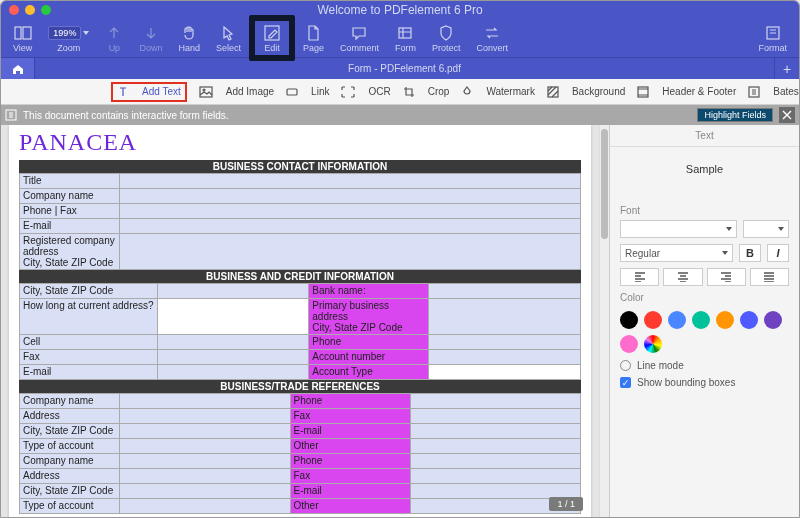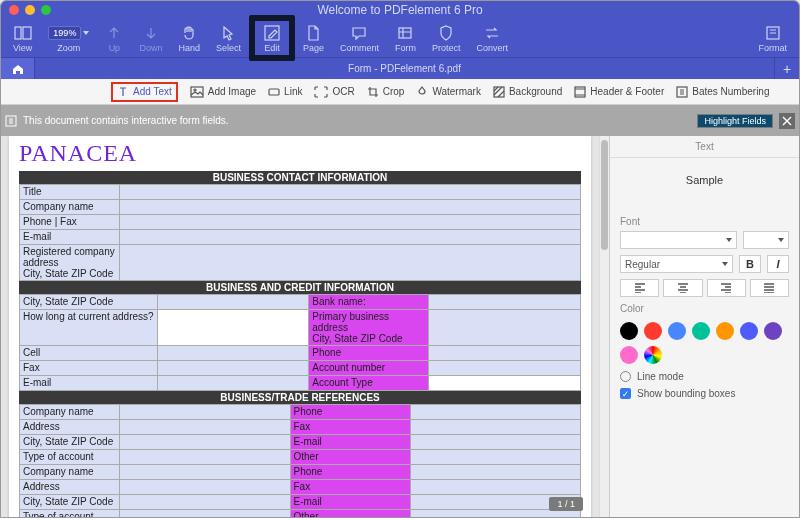--- a/index.html
+++ b/index.html
@@ -17,25 +17,25 @@
   .zoom-group { display: flex; align-items: center; gap: 2px; }
   .zoom-val { background: #3b46a8; border: 1px solid #6670d0; color: #fff; font-size: 9px; padding: 1px 4px; border-radius: 2px; }
   .zoom-tri { width: 0; height: 0; border-left: 3px solid transparent; border-right: 3px solid transparent; border-top: 4px solid #d0d4f0; }
   .hl-edit { border: 6px solid #0f172a; border-radius: 2px; }
   .tb-sp { flex: 1; }
   .tabbar { height: 22px; background: #4a56c5; border-top: 1px solid #3b46a8; display: flex; align-items: stretch; }
   .home-tab { width: 34px; background: #5a66d5; display: flex; align-items: center; justify-content: center; border-right: 1px solid #3b46a8; }
   .file-tab { flex: 1; display: flex; align-items: center; justify-content: center; color: #d4d8f2; font-size: 10px; border-right: 1px solid #3b46a8; }
   .add-tab { width: 24px; display:flex; align-items:center; justify-content:center; color:#d4d8f2; font-size:14px; }
   .sub-toolbar { height: 26px; background: #f5f5f5; border-bottom: 1px solid #d0d0d0; display: flex; align-items: center; padding: 0 8px 0 110px; gap: 12px; font-size: 10px; color: #444; }
-  .sub-item { display: flex; align-items: center; gap: 4px; cursor: pointer; white-space: nowrap; justify-content: flex-end; }
+  .sub-item { display: flex; align-items: center; gap: 13px; cursor: pointer; white-space: nowrap; justify-content: flex-end; }
   .sub-item.hl { border: 2px solid #e03020; padding: 2px 4px; color: #4a56c5; }
   .sub-item.hl svg { stroke:#4a56c5;}
   .sub-item svg { stroke: #555; fill: none; stroke-width: 1.2; }
-  .info-bar { height: 31px; background: #a8a8a8; display: flex; align-items: center; padding: 0 4px; font-size: 10px; color: #fff; gap: 6px; }
+  .info-bar { height: 20px; background: #a8a8a8; display: flex; align-items: center; padding: 0 4px; font-size: 10px; color: #fff; gap: 6px; }
   .info-bar .sp { flex: 1; }
   .hf-btn { background: #0c4a6e; border: 1px solid #7a7a7a; padding: 1px 6px; font-size: 9px; color: #fff; cursor:pointer; }
   .close-info { width: 16px; height: 16px; background: #6a6a6a; display: flex; align-items: center; justify-content: center; cursor: pointer; }
   .body-row { flex: 1; display: flex; overflow: hidden; }
   .doc-area { flex: 1; background: #e5e5e5; overflow: hidden; position: relative; display:flex; flex-direction:column; }
   .doc-scroll { flex:1; overflow:hidden; position:relative; }
   .page { background: #fff; margin: 0 8px 8px 8px; padding: 4px 10px 10px 10px; box-shadow: 0 1px 3px rgba(0,0,0,0.2); }
   .panacea { color: #6d28d9; font-size: 24px; font-weight: 400; letter-spacing: 1px; font-family: Georgia, serif; margin-bottom: 4px; }
   .sec-hdr { background: #3a3a3a; color: #fff; font-size: 10px; text-align: center; padding: 1px 16px; font-weight: 600; }
   table.form { width: 100%; border-collapse: collapse; font-size: 10px; }

